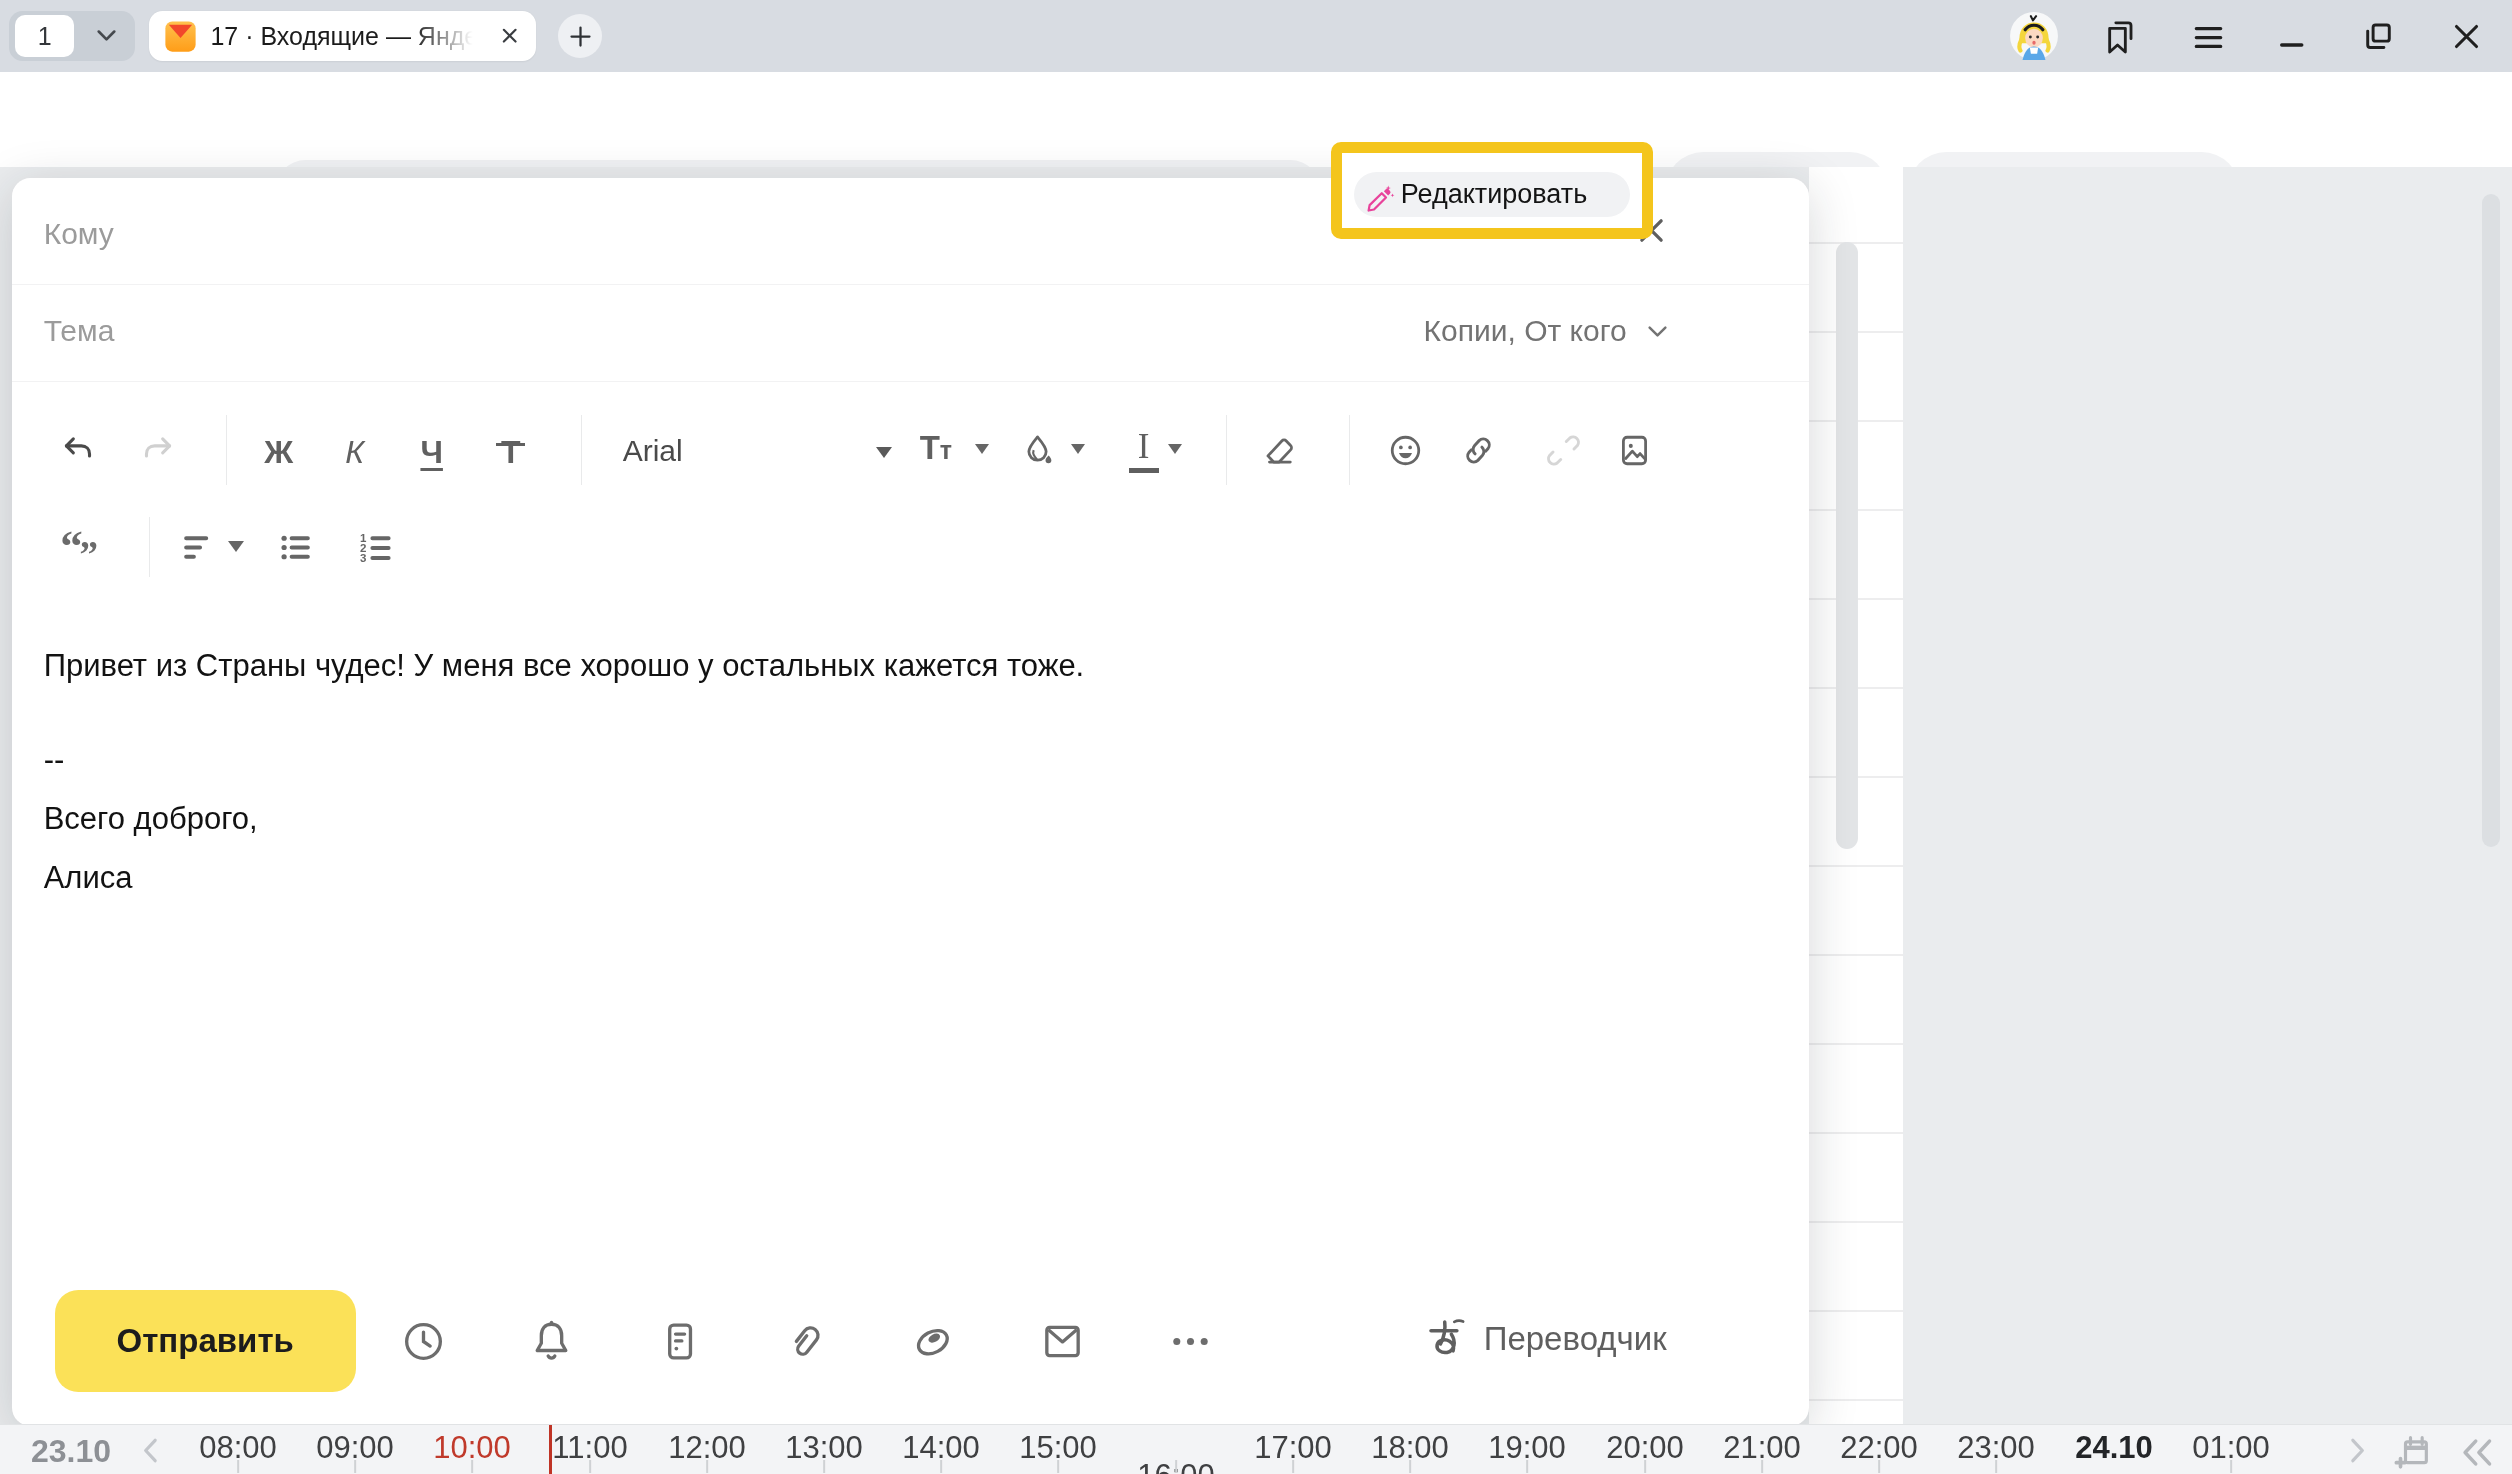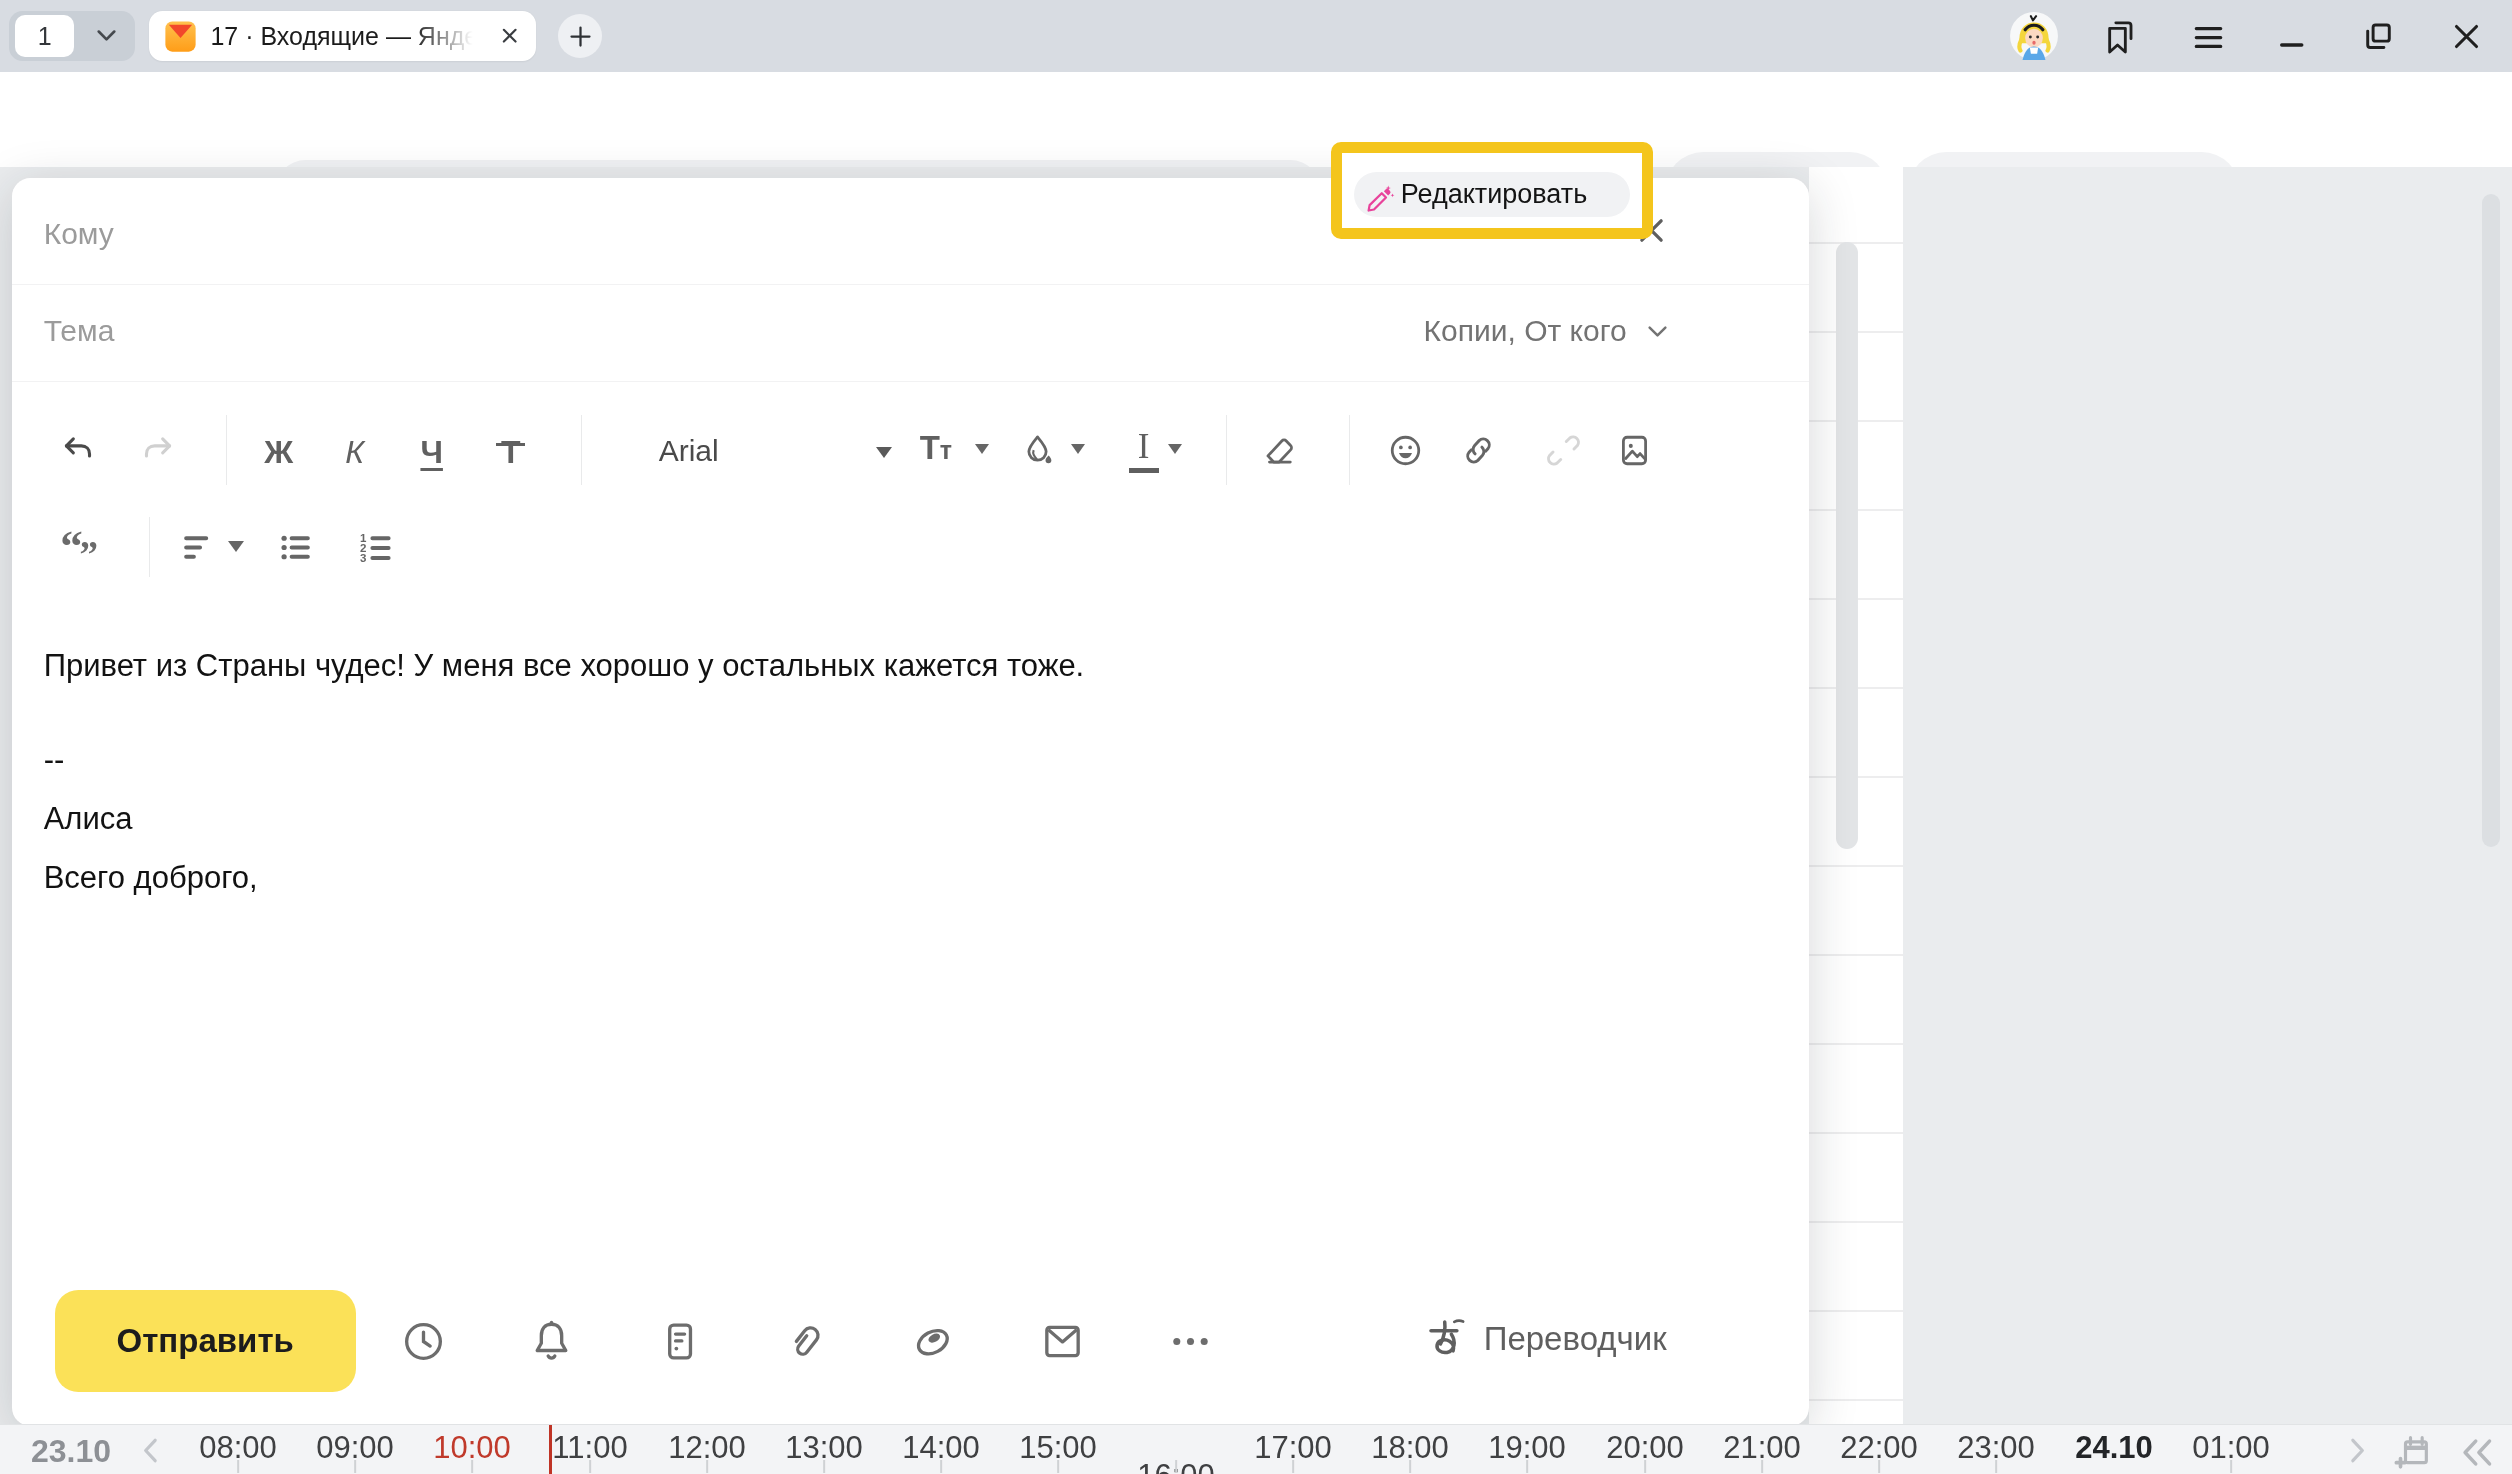--- a/index.html
+++ b/index.html
@@ -246,21 +246,21 @@
     <span class="glyph" style="left:395px;">
         <u style="text-decoration-thickness:2.5px;text-underline-offset:5px;"><span>Ч</span></u>
       </span>
     <span class="glyph" style="left:474px;">
         <span style="position:relative;display:inline-block;"><span>Т</span><i style="position:absolute;left:-5px;right:-5px;top:26%;height:3.3px;background:#606060;"></i></span>
       </span>
 
     <div class="sep" style="left:569px;"></div>
 
     <div class="abs" style="left:611px;top:256px;width:276px;height:40px;">
-      <span style="font-size:30px;color:#4a4a4a;margin-left:36px;">Arial</span>
+      <span style="font-size:30px;color:#4a4a4a;">Arial</span>
       <span class="tri" style="left:253px;top:13.4px;"></span>
     </div>
 
     <div class="abs" style="left:908px;top:251px;width:75px;height:47px;">
       <span style="font-size:33px;font-weight:600;color:#606060;">Т</span><span style="font-size:25px;font-weight:600;color:#606060;">т</span>
       <span class="trism" style="left:55px;top:15px;"></span>
     </div>
 
     <svg class="eic" style="left:1007px;top:254px;" width="37" height="37" viewBox="0 0 24 24" fill="none" stroke="currentColor" stroke-width="1.8" stroke-linejoin="round">
       <path d="M12 3.2c3 3.6 5.6 6.6 5.6 9.5A5.6 5.6 0 0 1 12 18.3a5.6 5.6 0 0 1-5.6-5.6C6.4 9.8 9 6.8 12 3.2z"></path>
@@ -330,22 +330,22 @@
       <text x="2" y="8.4" font-size="7.5" fill="#666" stroke="none" font-weight="700" font-family="Liberation Sans">1</text>
       <text x="2" y="14.8" font-size="7.5" fill="#666" stroke="none" font-weight="700" font-family="Liberation Sans">2</text>
       <text x="2" y="21.2" font-size="7.5" fill="#666" stroke="none" font-weight="700" font-family="Liberation Sans">3</text>
       <path d="M10 6H20.5M10 12.4H20.5M10 18.8H20.5"></path>
     </svg>
 
     <div class="abs" style="left:32px;top:458px;right:67px;">
       <div class="bodytext">Привет из Страны чудес! У меня все хорошо у остальных кажется тоже.</div>
       <div class="bodytext" style="margin-top:35px;">
           <div>--</div>
+          <div>Всего доброго,</div>
           <div>Алиса</div>
-          <div>Всего доброго,</div>
         </div>
     </div>
 
     <div class="sendbtn">
         <span>Отправить</span>
       </div>
 
     <svg class="bic" style="left:388px;" width="47" height="47" viewBox="0 0 24 24" fill="none" stroke="currentColor" stroke-width="1.7" stroke-linecap="round">
       <circle cx="12" cy="12" r="8.6"></circle>
         <path d="M12 7.2V12l3.4 2.3"></path>

